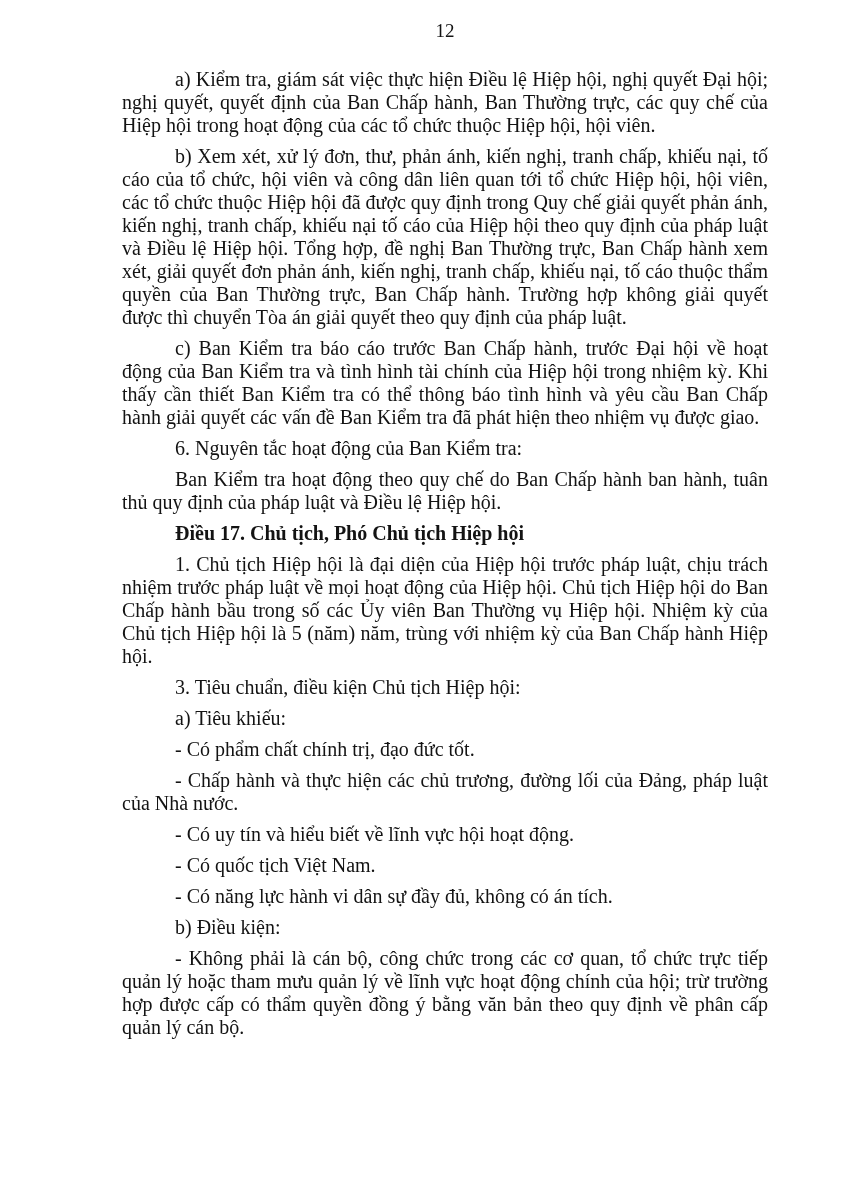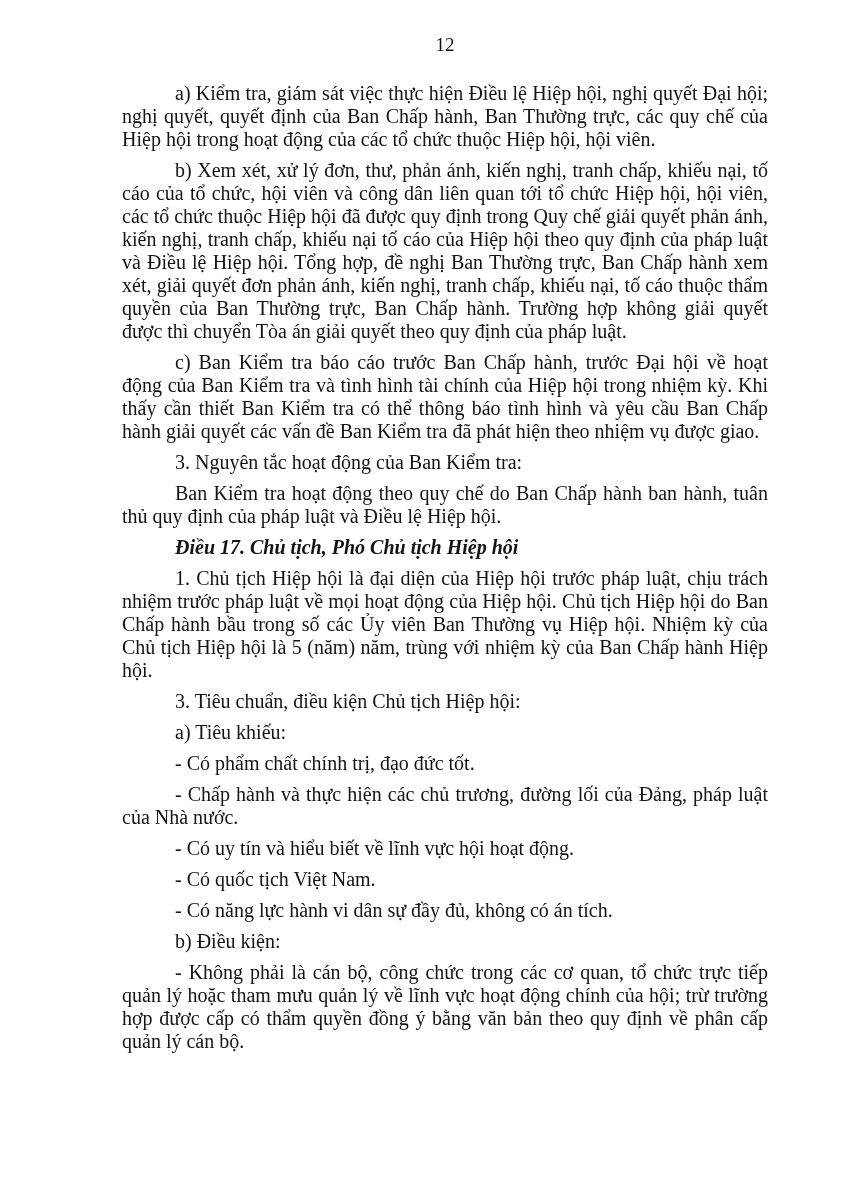--- a/index.html
+++ b/index.html
@@ -8,21 +8,21 @@
   }
   body {
     width: 848px;
     height: 1200px;
     background: #ffffff;
     overflow: hidden;
     font-family: "Liberation Serif", "DejaVu Serif", serif;
     color: #131313;
   }
   .page {
-    padding-top: 34px;
+    padding-top: 20px;
   }
   .page-number {
     margin-left: 122px;
     width: 646px;
     text-align: center;
     font-size: 19px;
     line-height: 22px;
   }
   .content {
     margin: 26px 80px 0 122px;
@@ -33,35 +33,34 @@
   }
   .content p {
     margin: 8px 0 0 0;
     text-indent: 53px;
   }
   .content p:first-child {
     margin-top: 17px;
   }
   .content p.heading {
     font-weight: bold;
-    font-style: italic;
   }
 </style>
 </head>
 <body>
 
 <div class="page">
 
   <div class="page-number">12</div>
 
   <div class="content">
     <p>a) Kiểm tra, giám sát việc thực hiện Điều lệ Hiệp hội, nghị quyết Đại hội; nghị quyết, quyết định của Ban Chấp hành, Ban Thường trực, các quy chế của Hiệp hội trong hoạt động của các tổ chức thuộc Hiệp hội, hội viên.</p>
     <p>b) Xem xét, xử lý đơn, thư, phản ánh, kiến nghị, tranh chấp, khiếu nại, tố cáo của tổ chức, hội viên và công dân liên quan tới tổ chức Hiệp hội, hội viên, các tổ chức thuộc Hiệp hội đã được quy định trong Quy chế giải quyết phản ánh, kiến nghị, tranh chấp, khiếu nại tố cáo của Hiệp hội theo quy định của pháp luật và Điều lệ Hiệp hội. Tổng hợp, đề nghị Ban Thường trực, Ban Chấp hành xem xét, giải quyết đơn phản ánh, kiến nghị, tranh chấp, khiếu nại, tố cáo thuộc thẩm quyền của Ban Thường trực, Ban Chấp hành. Trường hợp không giải quyết được thì chuyển Tòa án giải quyết theo quy định của pháp luật.</p>
     <p>c) Ban Kiểm tra báo cáo trước Ban Chấp hành, trước Đại hội về hoạt động của Ban Kiểm tra và tình hình tài chính của Hiệp hội trong nhiệm kỳ. Khi thấy cần thiết Ban Kiểm tra có thể thông báo tình hình và yêu cầu Ban Chấp hành giải quyết các vấn đề Ban Kiểm tra đã phát hiện theo nhiệm vụ được giao.</p>
-    <p>3. Nguyên tắc hoạt động của Ban Kiểm tra:</p>
+    <p>6. Nguyên tắc hoạt động của Ban Kiểm tra:</p>
     <p>Ban Kiểm tra hoạt động theo quy chế do Ban Chấp hành ban hành, tuân thủ quy định của pháp luật và Điều lệ Hiệp hội.</p>
     <p class="heading">Điều 17. Chủ tịch, Phó Chủ tịch Hiệp hội</p>
     <p>1. Chủ tịch Hiệp hội là đại diện của Hiệp hội trước pháp luật, chịu trách nhiệm trước pháp luật về mọi hoạt động của Hiệp hội. Chủ tịch Hiệp hội do Ban Chấp hành bầu trong số các Ủy viên Ban Thường vụ Hiệp hội. Nhiệm kỳ của Chủ tịch Hiệp hội là 5 (năm) năm, trùng với nhiệm kỳ của Ban Chấp hành Hiệp hội.</p>
     <p>3. Tiêu chuẩn, điều kiện Chủ tịch Hiệp hội:</p>
     <p>a) Tiêu khiếu:</p>
     <p>- Có phẩm chất chính trị, đạo đức tốt.</p>
     <p>- Chấp hành và thực hiện các chủ trương, đường lối của Đảng, pháp luật của Nhà nước.</p>
     <p>- Có uy tín và hiểu biết về lĩnh vực hội hoạt động.</p>
     <p>- Có quốc tịch Việt Nam.</p>
     <p>- Có năng lực hành vi dân sự đầy đủ, không có án tích.</p>

